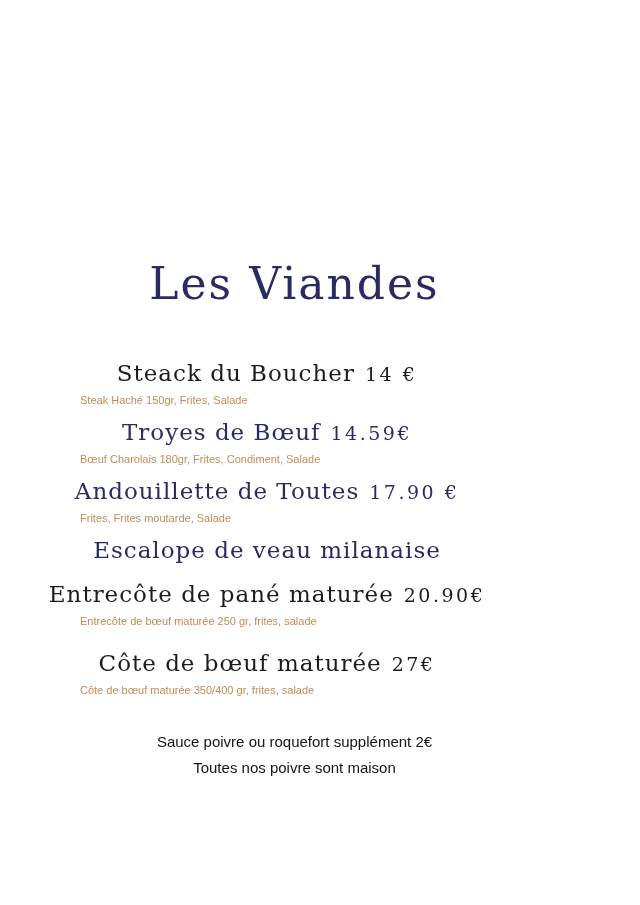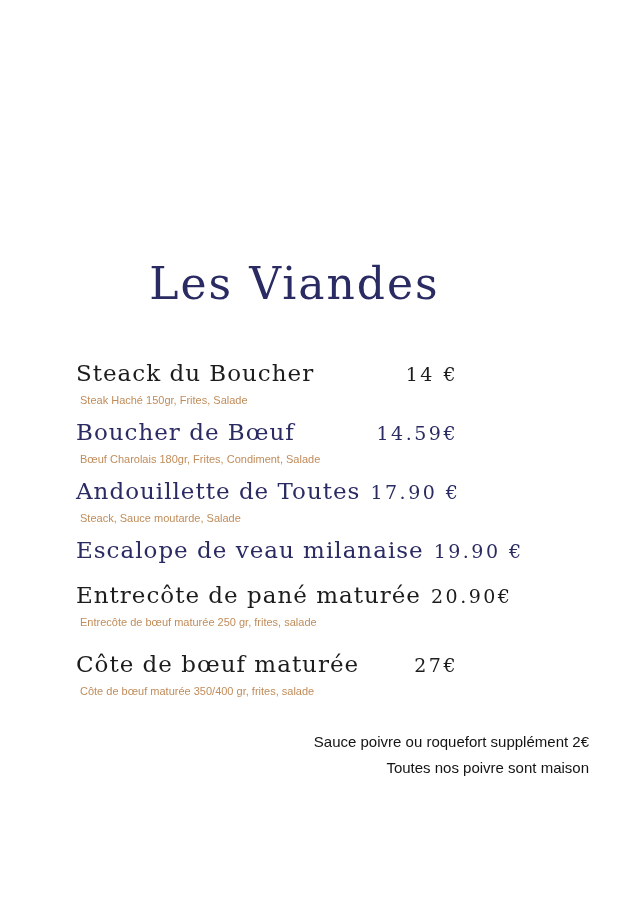--- a/index.html
+++ b/index.html
@@ -32,21 +32,21 @@
     position: absolute;
     top: 358px;
     left: 76px;
     width: 382px;
   }
   .menu-item { margin-bottom: 7px; }
   .menu-item:nth-child(4) { margin-bottom: 14px; }
   .menu-item:nth-child(5) { margin-bottom: 17px; }
   .item-row {
     display: flex;
-    justify-content: space-between;
+    justify-content: center;
     align-items: baseline;
     line-height: 30px;
   }
   .item-name {
     font-family: "DejaVu Serif", serif;
     font-size: 23px;
     letter-spacing: 1px;
     color: #1c1c1c;
     white-space: nowrap;
   }
@@ -69,21 +69,21 @@
     font-size: 11px;
     line-height: 20px;
     color: #c08c5a;
     white-space: nowrap;
   }
   .notes {
     position: absolute;
     top: 729px;
     left: 0;
     right: 0;
-    text-align: right;
+    text-align: center;
     font-family: "Liberation Sans", sans-serif;
     font-size: 15px;
     color: #141414;
   }
   .note-line {
     line-height: 26px;
   }
 </style>
 </head>
 <body>
@@ -97,38 +97,37 @@
     <div class="menu-item">
       <div class="item-row" data-theme="dark">
         <span class="item-name">Steack du Boucher</span>
         <span class="item-price">14 €</span>
       </div>
       <div class="item-description">Steak Haché 150gr, Frites, Salade</div>
     </div>
 
     <div class="menu-item">
       <div class="item-row" data-theme="navy">
-        <span class="item-name">Boucher de Bœuf</span>
+        <span class="item-name">Troyes de Bœuf</span>
         <span class="item-price">14.59€</span>
       </div>
       <div class="item-description">Bœuf Charolais 180gr, Frites, Condiment, Salade</div>
     </div>
 
     <div class="menu-item">
       <div class="item-row" data-theme="navy">
         <span class="item-name">Andouillette de Toutes</span>
         <span class="item-price">17.90 €</span>
       </div>
-      <div class="item-description">Steack, Sauce moutarde, Salade</div>
+      <div class="item-description">Frites, Frites moutarde, Salade</div>
     </div>
 
     <div class="menu-item">
       <div class="item-row" data-theme="navy">
         <span class="item-name">Escalope de veau milanaise</span>
-        <span class="item-price">19.90 €</span>
       </div>
     </div>
 
     <div class="menu-item">
       <div class="item-row" data-theme="dark">
         <span class="item-name">Entrecôte de pané maturée</span>
         <span class="item-price">20.90€</span>
       </div>
       <div class="item-description">Entrecôte de bœuf maturée 250 gr, frites, salade</div>
     </div>

